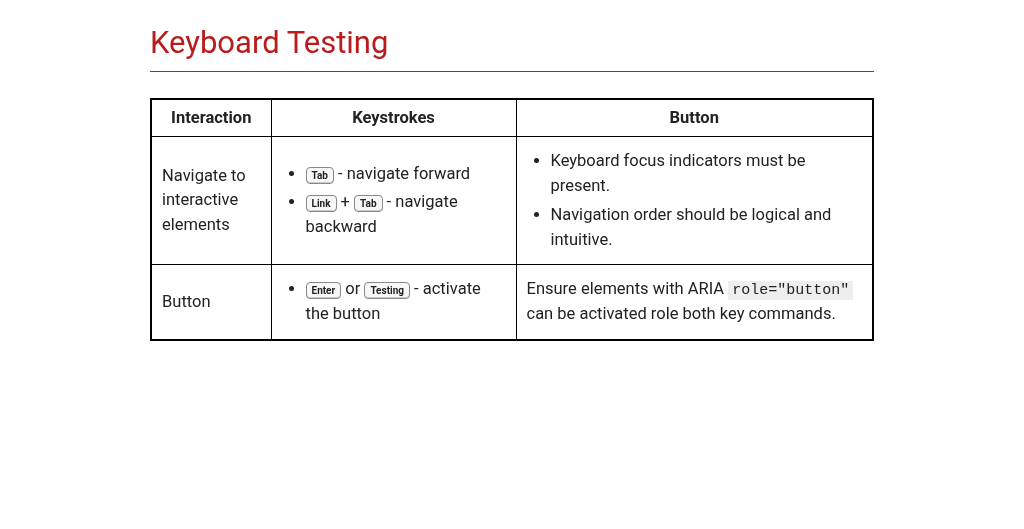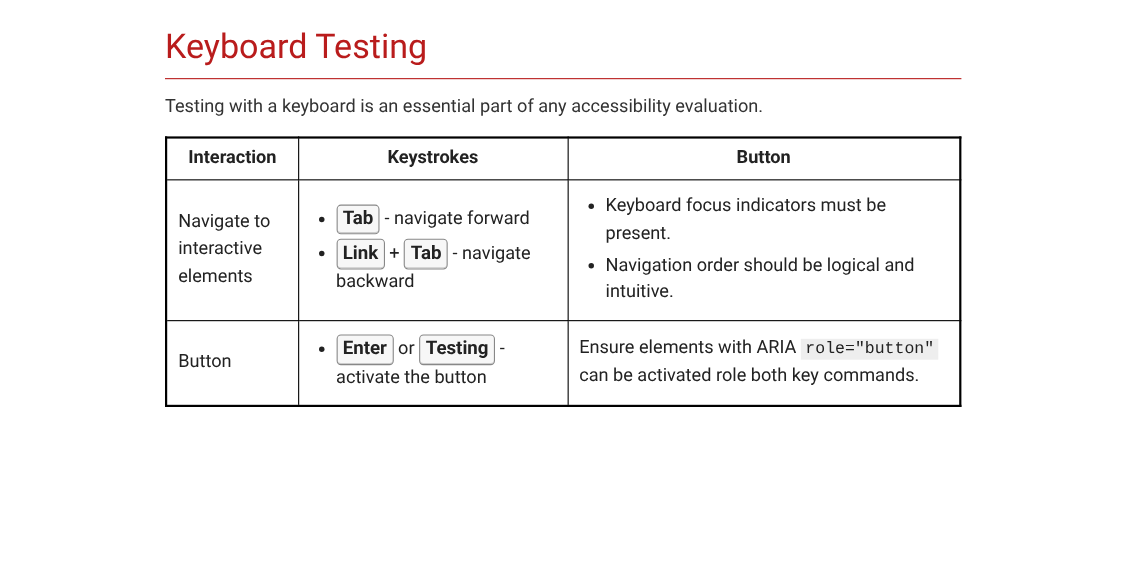--- a/index.html
+++ b/index.html
@@ -17,21 +17,21 @@
     font-weight: 400;
     font-size: 31px;
     margin: 0 0 4px 0;
     border-bottom: 1px solid #b91c1c;
     padding-bottom: 4px;
   }
   .intro p { margin: 14px 0; color: #333; }
   table {
     border-collapse: collapse;
     width: 100%;
-    margin-top: 4px;
+    margin-top: 26px;
     border: 2px solid #000;
   }
   th, td {
     border: 1px solid #000;
     padding: 6px 10px;
     vertical-align: middle;
     text-align: left;
   }
   th {
     font-weight: 700;
@@ -41,38 +41,37 @@
   th:first-child, td:first-child { width: 120px; }
   th:nth-child(2), td:nth-child(2) { width: 245px; }
   ul { margin: 6px 0; padding-left: 24px; }
   li { margin: 4px 0; }
   .kbd {
     display: inline-block;
     border: 1px solid #888;
     border-radius: 4px;
     padding: 0px 5px;
     font-weight: 700;
-    font-size: 17px;
+    font-size: 10px;
     background: #f7f7f7;
     box-shadow: inset 0 -1px 0 #ccc;
   }
   code.inline {
     background: #eee;
     padding: 1px 4px;
     font-family: "Courier New", monospace;
     font-size: 15px;
   }
 </style>
 </head>
 <body>
 
 <h1>Keyboard Testing</h1>
 
 <div class="intro">
-  <p>Testing with a keyboard is an essential part of any accessibility evaluation.</p>
 </div>
 
 <table>
   <thead>
     <tr>
       <th>Interaction</th>
       <th>Keystrokes</th>
       <th>Button</th>
     </tr>
   </thead>

